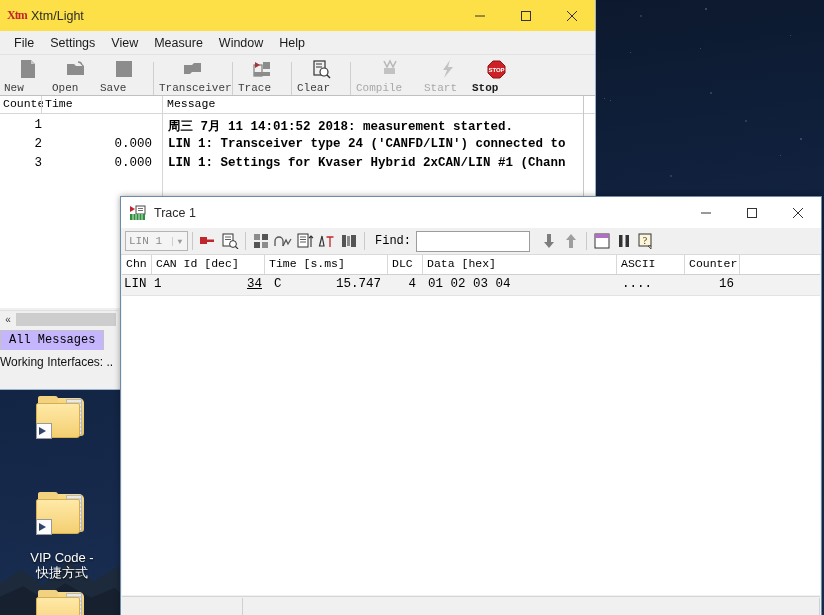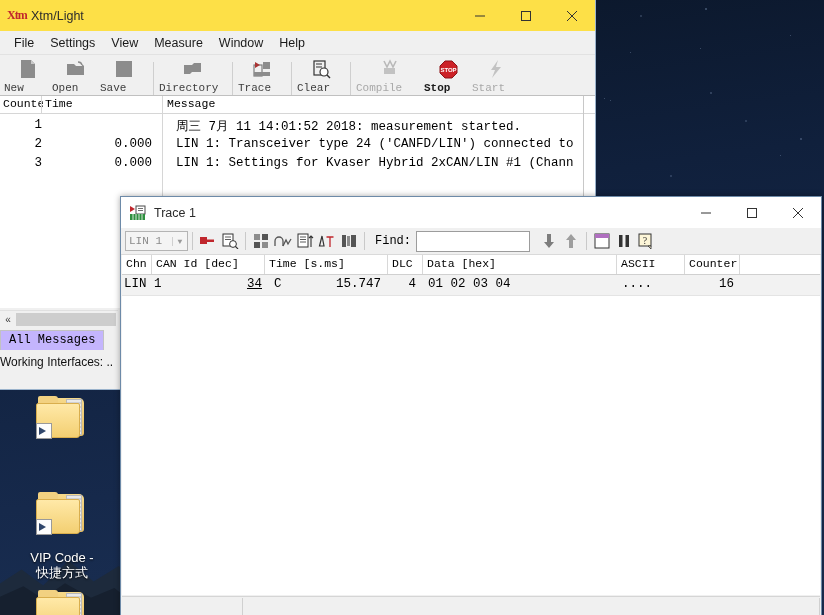--- a/index.html
+++ b/index.html
@@ -110,21 +110,21 @@
     font-family:"Liberation Mono",monospace;font-size:11.5px;color:#000;position:relative;
   }
   #msg-head .hc{position:absolute;top:1px;padding-left:3px;white-space:nowrap;overflow:hidden;}
   #msg-head .vline{position:absolute;top:0;height:17px;width:1px;background:#d6d6d6;}
   .msg-row{
     font-family:"Liberation Mono",monospace;font-size:12.5px;color:#000;
     height:19px;position:relative;white-space:nowrap;
   }
   .msg-row .c-counter{position:absolute;left:0;width:42px;text-align:right;}
   .msg-row .c-time{position:absolute;left:60px;width:92px;text-align:right;}
-  .msg-row .c-msg{position:absolute;left:176px;}
+  .msg-row .c-msg{position:absolute;left:168px;font-weight:bold;}
   #msg-vline{position:absolute;left:162px;top:0;width:1px;height:212px;background:#d6d6d6;}
   #msg-right-edge{position:absolute;left:583px;top:0;width:1px;height:212px;background:#c8c8c8;}
   
   #hscroll{
     position:absolute;left:0;top:310px;width:118px;height:17px;
     background:#f0f0f0;border-top:1px solid #e0e0e0;display:flex;align-items:center;
   }
   #hscroll .arw{width:16px;height:17px;display:flex;align-items:center;justify-content:center;color:#3c3c3c;font-size:10px;}
   #hscroll .thumb{height:13px;background:#cdcdcd;flex:1;margin-right:2px;}
   
@@ -307,21 +307,21 @@
       </div>
       <div class="lbl">Save</div>
     </div>
     <div class="tsep"></div>
     <div class="tbtn wide">
       <div class="ico">
         <svg width="22" height="18" viewBox="0 0 22 18">
             <path d="M2 5 h8 l2 -2 h7 v9 h-9 l-2 2 h-6 z" fill="#8c8c8c"></path>
           </svg>
       </div>
-      <div class="lbl">Directory</div>
+      <div class="lbl">Transceiver</div>
     </div>
     <div class="tsep"></div>
     <div class="tbtn">
       <div class="ico">
         <svg width="20" height="20" viewBox="0 0 20 20">
           <rect x="2" y="6" width="8" height="11" fill="none" stroke="#7d7d7d" stroke-width="1.2"></rect>
           <rect x="11" y="3" width="7" height="7" fill="#8c8c8c"></rect>
           <path d="M3 3 l5 3 l-5 3 z" fill="#a33"></path>
           <rect x="2" y="13" width="16" height="4" fill="#8c8c8c"></rect>
         </svg>
@@ -344,36 +344,36 @@
     <div class="tsep"></div>
     <div class="tbtn wide dis">
       <div class="ico">
         <svg width="22" height="20" viewBox="0 0 22 20" opacity=".45">
           <path d="M5 2 l3 6 l3 -6 l3 6 l3 -6" fill="none" stroke="#777" stroke-width="1.6"></path>
           <rect x="5" y="9" width="11" height="6" fill="#8c8c8c"></rect>
         </svg>
       </div>
       <div class="lbl">Compile</div>
     </div>
+    <div class="tbtn dis">
+      <div class="ico">
+        <svg width="16" height="20" viewBox="0 0 16 20" opacity=".45">
+            <path d="M10 1 L3 11 h4 l-3 8 l9 -11 h-5 z" fill="#8c8c8c"></path>
+          </svg>
+      </div>
+      <div class="lbl">Start</div>
+    </div>
     <div class="tbtn">
       <div class="ico">
         <svg width="19" height="19" viewBox="0 0 19 19">
           <polygon points="6,1 13,1 18,6 18,13 13,18 6,18 1,13 1,6" fill="#cc2127" stroke="#8d1317" stroke-width="1"></polygon>
           <text x="9.5" y="12" font-size="6" fill="#fff" text-anchor="middle" font-family="Liberation Sans, sans-serif" font-weight="bold">STOP</text>
         </svg>
       </div>
       <div class="lbl" style="color:#1a1a1a;font-weight:bold;">Stop</div>
-    </div>
-    <div class="tbtn dis">
-      <div class="ico">
-        <svg width="16" height="20" viewBox="0 0 16 20" opacity=".45">
-            <path d="M10 1 L3 11 h4 l-3 8 l9 -11 h-5 z" fill="#8c8c8c"></path>
-          </svg>
-      </div>
-      <div class="lbl">Start</div>
     </div>
   </div>
 
   <div id="msg-area">
     <div id="msg-head">
       <div class="hc" style="left:0px;width:40px;">Counte</div>
       <div class="vline" style="left:41px;"></div>
       <div class="hc" style="left:42px;width:118px;">Time</div>
       <div class="vline" style="left:162px;"></div>
       <div class="hc" style="left:164px;">Message</div>

